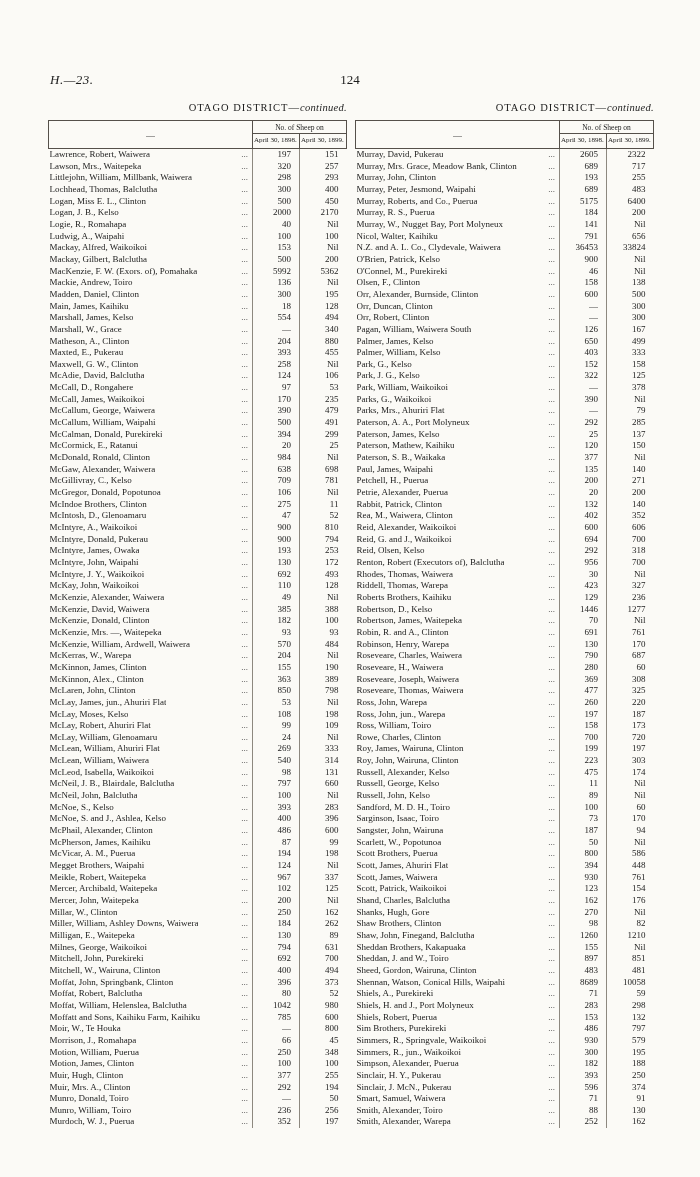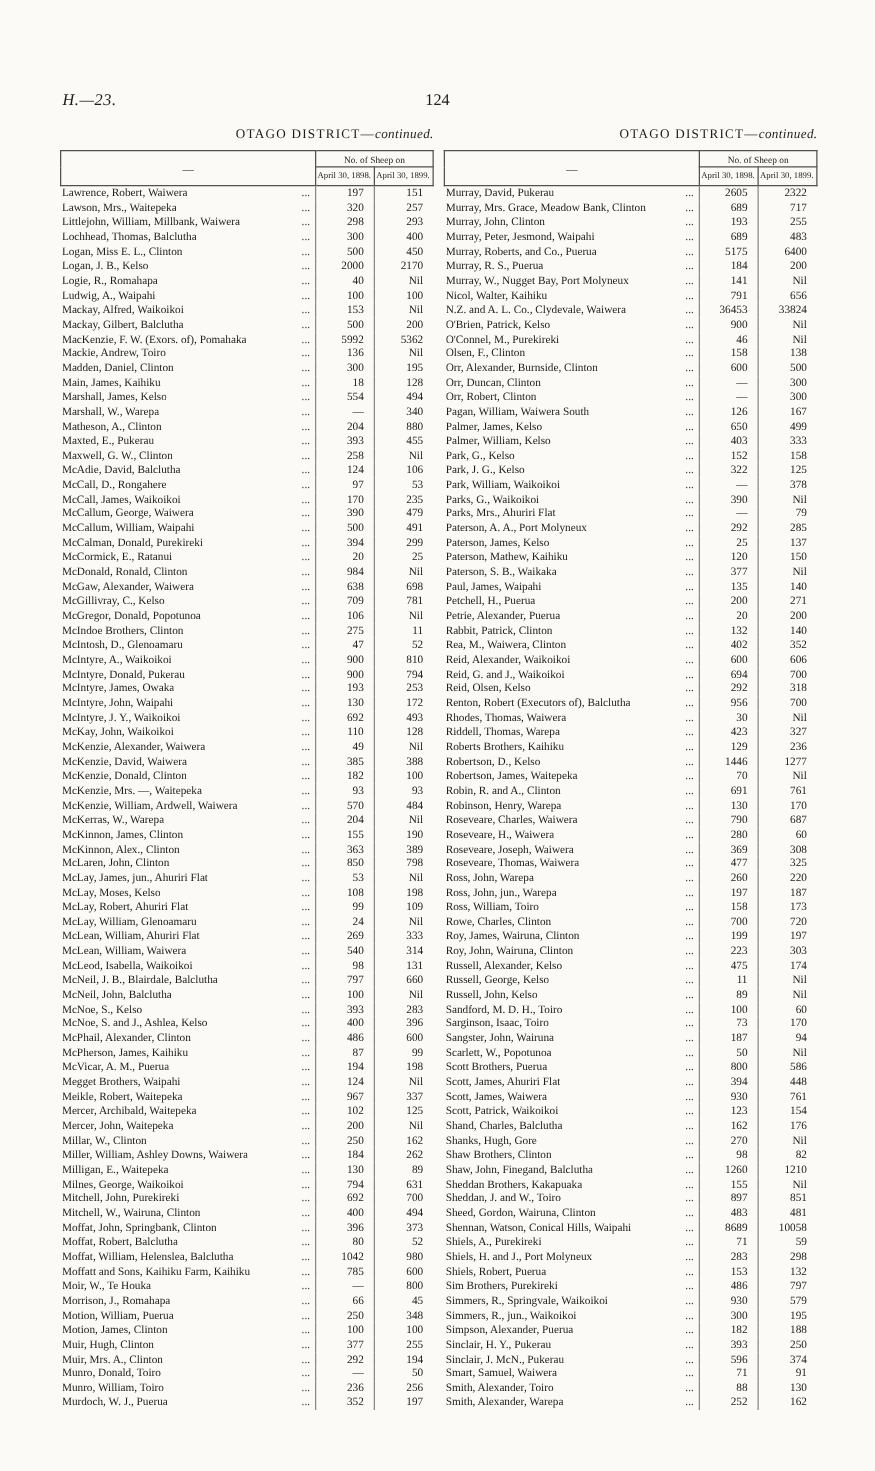--- a/index.html
+++ b/index.html
@@ -207,21 +207,21 @@
                 <span class="nm">Marshall, James, Kelso</span>
                 <span class="dots">...</span>
               </span>
             </td>
             <td class="c-num">554</td>
             <td class="c-num">494</td>
           </tr>
           <tr>
             <td class="c-name">
               <span class="in">
-                <span class="nm">Marshall, W., Warepa</span>
+                <span class="nm">Marshall, W., Grace</span>
                 <span class="dots">...</span>
               </span>
             </td>
             <td class="c-num">—</td>
             <td class="c-num">340</td>
           </tr>
           <tr>
             <td class="c-name">
               <span class="in">
                 <span class="nm">Matheson, A., Clinton</span>

